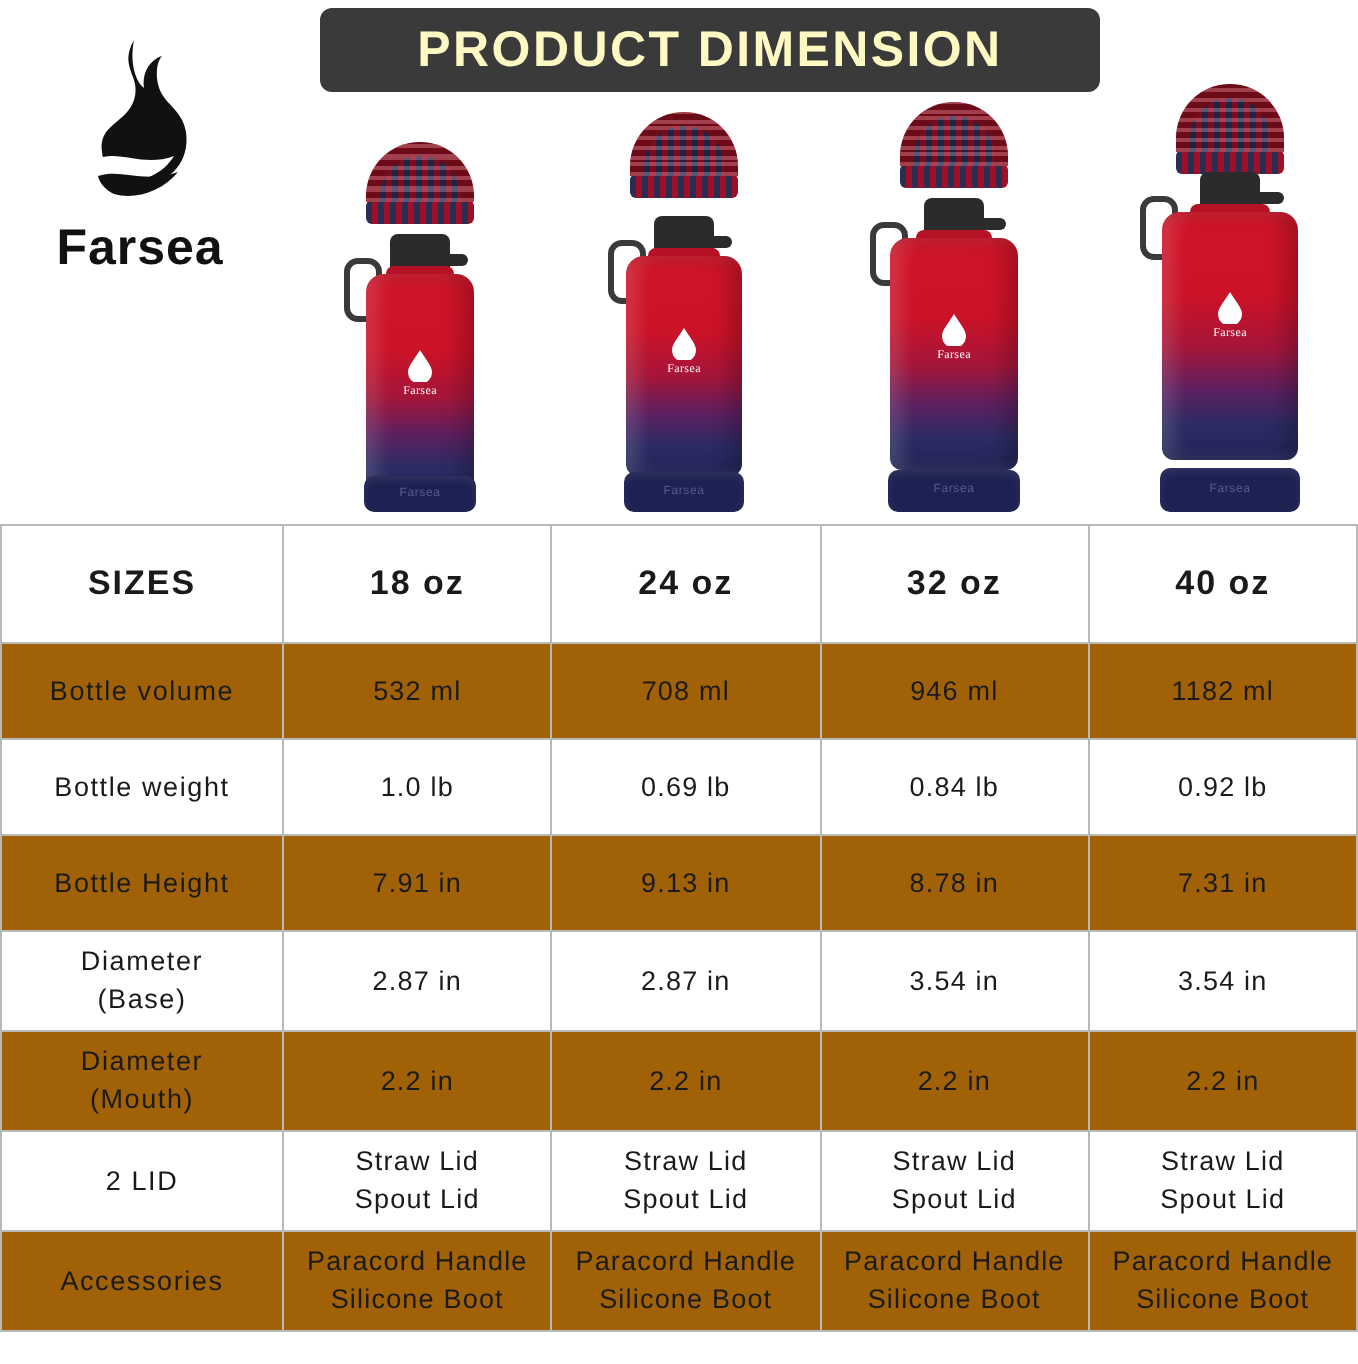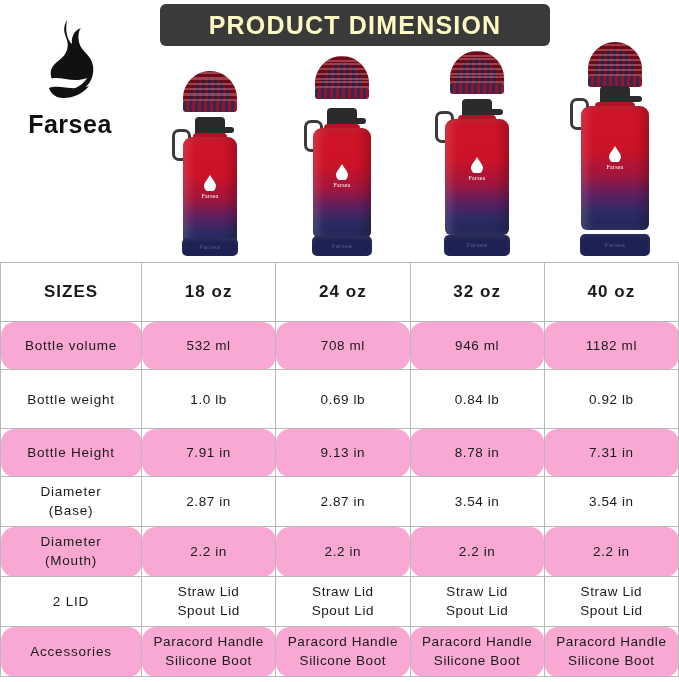--- a/index.html
+++ b/index.html
@@ -212,22 +212,21 @@
     border: 1px solid #b9b9b9;
     text-align: center;
     vertical-align: middle;
     font-size: 13.5px;
     font-family: "Liberation Sans", sans-serif;
     color: #1a1a1a;
     padding: 4px 2px;
     letter-spacing: 0.6px;
   }
   table.spec tr.alt td {
-    background: #f9a8d4;
-    border-radius: 14px;
+    background: #a16207;
   }
   table.spec tr.head td {
     font-size: 17px;
     font-weight: bold;
     letter-spacing: 1px;
     height: 50px;
   }
   table.spec td.rowlabel {
     width: 136px;
     letter-spacing: 0.8px;
@@ -360,21 +359,21 @@
   </tr>
 
   <tr class="alt" style="height:48px;">
     <td class="rowlabel">Bottle volume</td>
     <td>532 ml</td>
     <td>708 ml</td>
     <td>946 ml</td>
     <td>1182 ml</td>
   </tr>
 
-  <tr style="height:59px;">
+  <tr style="height:48px;">
     <td class="rowlabel">Bottle weight</td>
     <td>1.0 lb</td>
     <td>0.69 lb</td>
     <td>0.84 lb</td>
     <td>0.92 lb</td>
   </tr>
 
   <tr class="alt" style="height:48px;">
     <td class="rowlabel">Bottle Height</td>
     <td>7.91 in</td>

